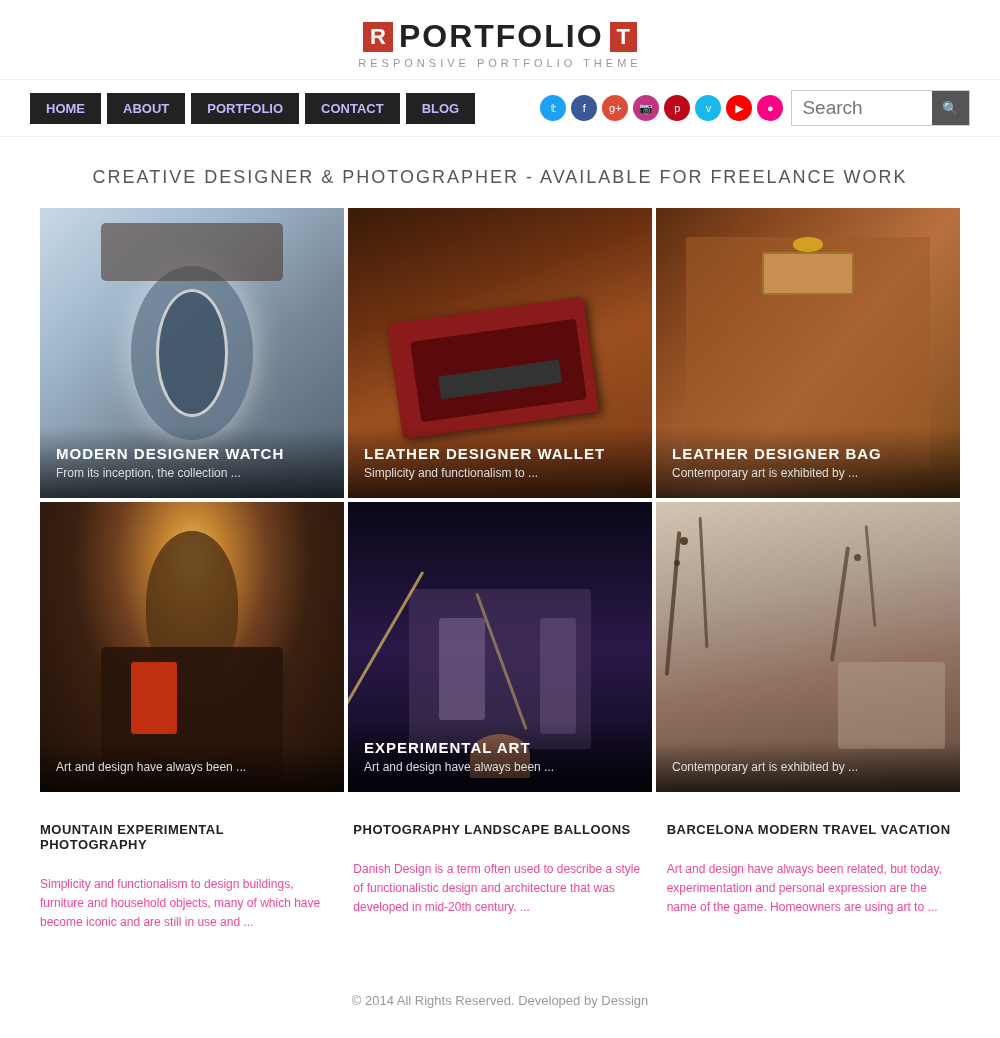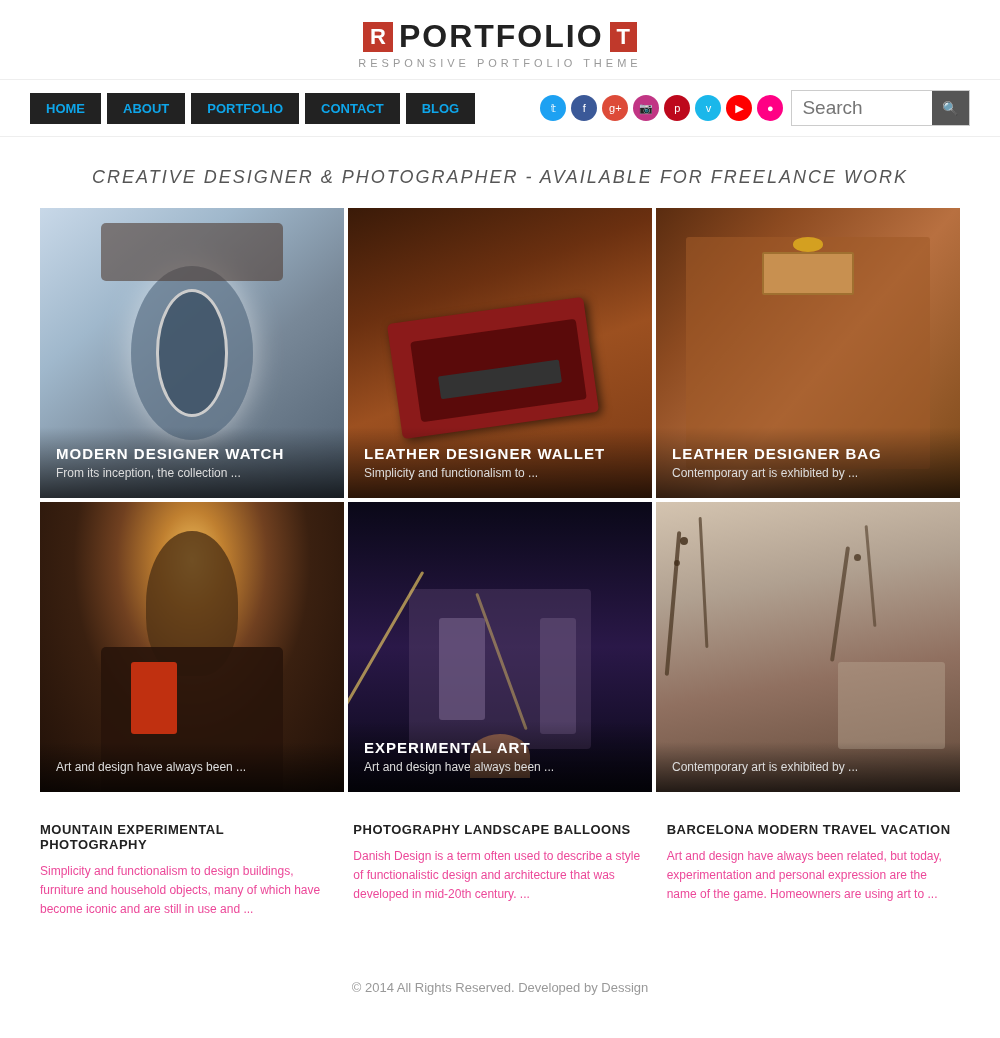--- a/index.html
+++ b/index.html
@@ -9,50 +9,50 @@
     .header { text-align: center; padding: 18px 0 10px; border-bottom: 1px solid #eee; }
     .logo { display: inline-flex; align-items: center; gap: 4px; }
     .logo-r { background: #c0392b; color: #fff; font-weight: bold; font-size: 22px; padding: 2px 7px; margin-right: 2px; }
     .logo-portfolio { font-size: 32px; font-weight: bold; color: #222; letter-spacing: 2px; }
     .logo-t { background: #c0392b; color: #fff; font-weight: bold; font-size: 22px; padding: 2px 7px; margin-left: 2px; }
     .logo-sub { font-size: 11px; letter-spacing: 4px; color: #999; display: block; margin-top: 2px; text-align: center; }
 
     
     .nav-bar { background: #fff; display: flex; align-items: center; justify-content: space-between; padding: 10px 30px; border-bottom: 1px solid #eee; }
     .nav-left { display: flex; gap: 6px; }
-    .nav-item { background: #222; color: #0ea5e9; padding: 8px 16px; font-size: 13px; font-weight: bold; cursor: pointer; text-transform: uppercase; }
+    .nav-item { background: #222; color: #c4b5fd; padding: 8px 16px; font-size: 13px; font-weight: bold; cursor: pointer; text-transform: uppercase; }
     .nav-right { display: flex; align-items: center; gap: 8px; }
     .social-icons { display: flex; gap: 5px; }
     .social-icon { width: 26px; height: 26px; border-radius: 50%; background: #555; display: flex; align-items: center; justify-content: center; color: #fff; font-size: 11px; cursor: pointer; }
     .social-icon.twitter { background: #1da1f2; }
     .social-icon.facebook { background: #3b5998; }
     .social-icon.gplus { background: #dd4b39; }
     .social-icon.instagram { background: #c13584; }
     .social-icon.pinterest { background: #bd081c; }
     .social-icon.vimeo { background: #1ab7ea; }
     .social-icon.youtube { background: #ff0000; }
     .social-icon.flickr { background: #ff0084; }
     .search-bar { display: flex; border: 1px solid #ccc; }
     .search-input { padding: 6px 10px; font-size: 19px; border: none; outline: none; width: 140px; }
     .search-btn { background: #555; border: none; color: #fff; padding: 6px 10px; cursor: pointer; }
 
     
-    .tagline { text-align: center; padding: 30px 20px 20px; font-size: 18px; letter-spacing: 2px; color: #555; font-weight: normal; font-style: italic; }
+    .tagline { text-align: center; padding: 30px 20px 20px; font-size: 18px; letter-spacing: 2px; color: #555; font-weight: normal; }
 
     
     .portfolio-grid { display: grid; grid-template-columns: 1fr 1fr 1fr; gap: 4px; padding: 0 40px; }
     .portfolio-item { position: relative; overflow: hidden; cursor: pointer; height: 290px; }
     .portfolio-overlay { position: absolute; bottom: 0; left: 0; right: 0; padding: 18px 16px; background: linear-gradient(transparent, rgba(0,0,0,0.7)); color: #fff; }
     .portfolio-title { font-size: 15px; font-weight: bold; letter-spacing: 1px; text-transform: uppercase; margin-bottom: 4px; }
     .portfolio-desc { font-size: 12px; color: #ddd; }
 
     
     .blog-section { display: grid; grid-template-columns: 1fr 1fr 1fr; gap: 20px; padding: 30px 40px 20px; }
     .blog-item {}
-    .blog-title { font-size: 13px; font-weight: bold; text-transform: uppercase; color: #222; margin-bottom: 10px; letter-spacing: 0.5px; }
+    .blog-title { font-size: 13px; font-weight: bold; text-transform: uppercase; color: #222; margin-bottom: 23px; letter-spacing: 0.5px; }
     .blog-text { font-size: 12px; color: #ec4899; line-height: 1.6; }
 
     
     .footer { text-align: center; padding: 20px; color: #999; font-size: 13px; margin-top: 20px; }
 
     
     .portfolio-item { position: relative; }
 
     .portfolio-item-inner { position: relative; width: 100%; height: 100%; overflow: hidden; }
   </style>

